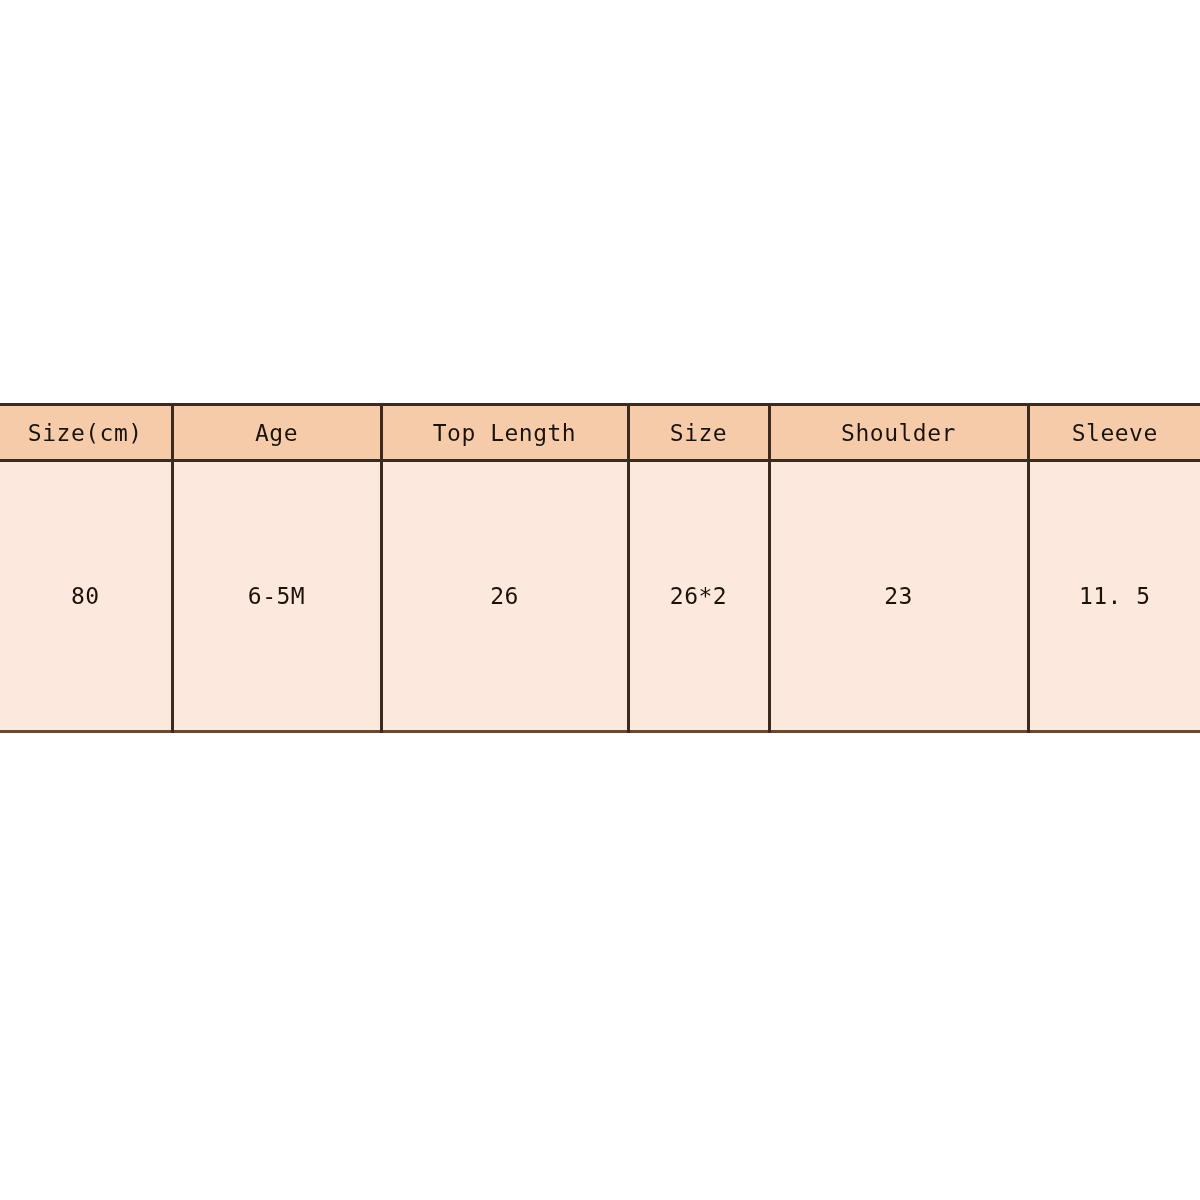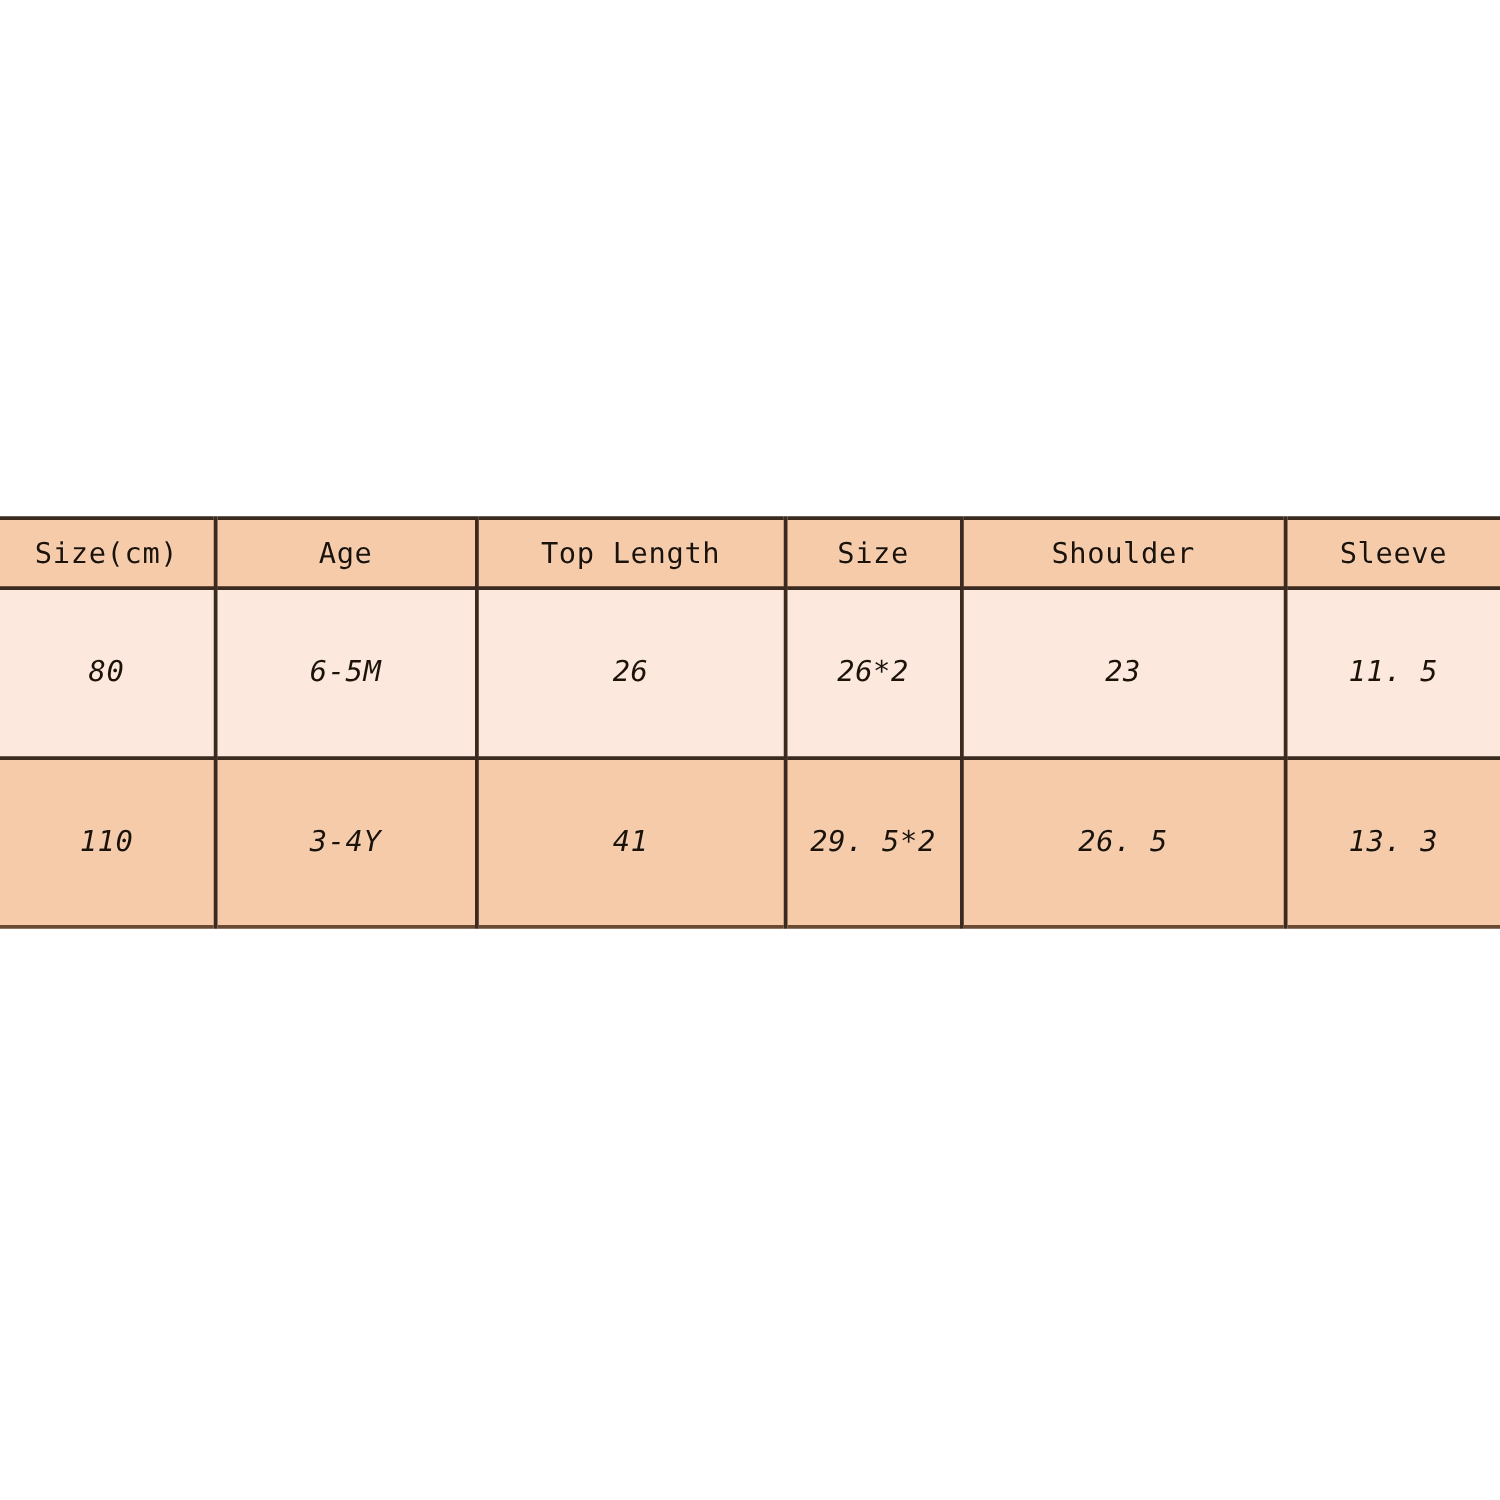--- a/index.html
+++ b/index.html
@@ -12,21 +12,21 @@
     height: 1200px;
     position: relative;
     font-family: "DejaVu Sans Mono", "Liberation Mono", monospace;
     overflow: hidden;
   }
 
   
   #size-chart-wrap {
     position: absolute;
     left: 0;
-    top: 413px;
+    top: 403px;
     width: 1200px;
     height: 270px;
   }
 
   table#size-chart {
     border-collapse: collapse;
     table-layout: fixed;
     width: 1200px;
     height: 330px;
     border-top: 3px solid #3a2a20;
@@ -61,21 +61,21 @@
   thead tr { height: 56px; }
   thead th {
     background: #F6CBAA;
     font-size: 23px;
     border-bottom: 3px solid #3a2a20;
   }
 
   tbody tr { height: 55px; }
   tbody tr.light td { background: #FCE8DC; }
   tbody tr.dark  td { background: #F6CBAA; }
-  tbody tr td { border-bottom: 3px solid #3a2a20; font-style: italic; }
+  tbody tr td { border-bottom: 3px solid #3a2a20; }
   tbody tr:last-child td { border-bottom: 0; }
 </style>
 </head>
 <body>
 
 <div id="size-chart-wrap">
   <table id="size-chart">
     <colgroup>
       <col class="c0">
         <col class="c1">
@@ -96,23 +96,15 @@
     </thead>
     <tbody>
       <tr class="light">
         <td>80</td>
         <td>6-5M</td>
         <td>26</td>
         <td>26*2</td>
         <td>23</td>
         <td>11. 5</td>
       </tr>
-      <tr class="dark">
-        <td>110</td>
-        <td>3-4Y</td>
-        <td>41</td>
-        <td>29. 5*2</td>
-        <td>26. 5</td>
-        <td>13. 3</td>
-      </tr>
     </tbody>
   </table>
 </div>
 
 </body></html>

